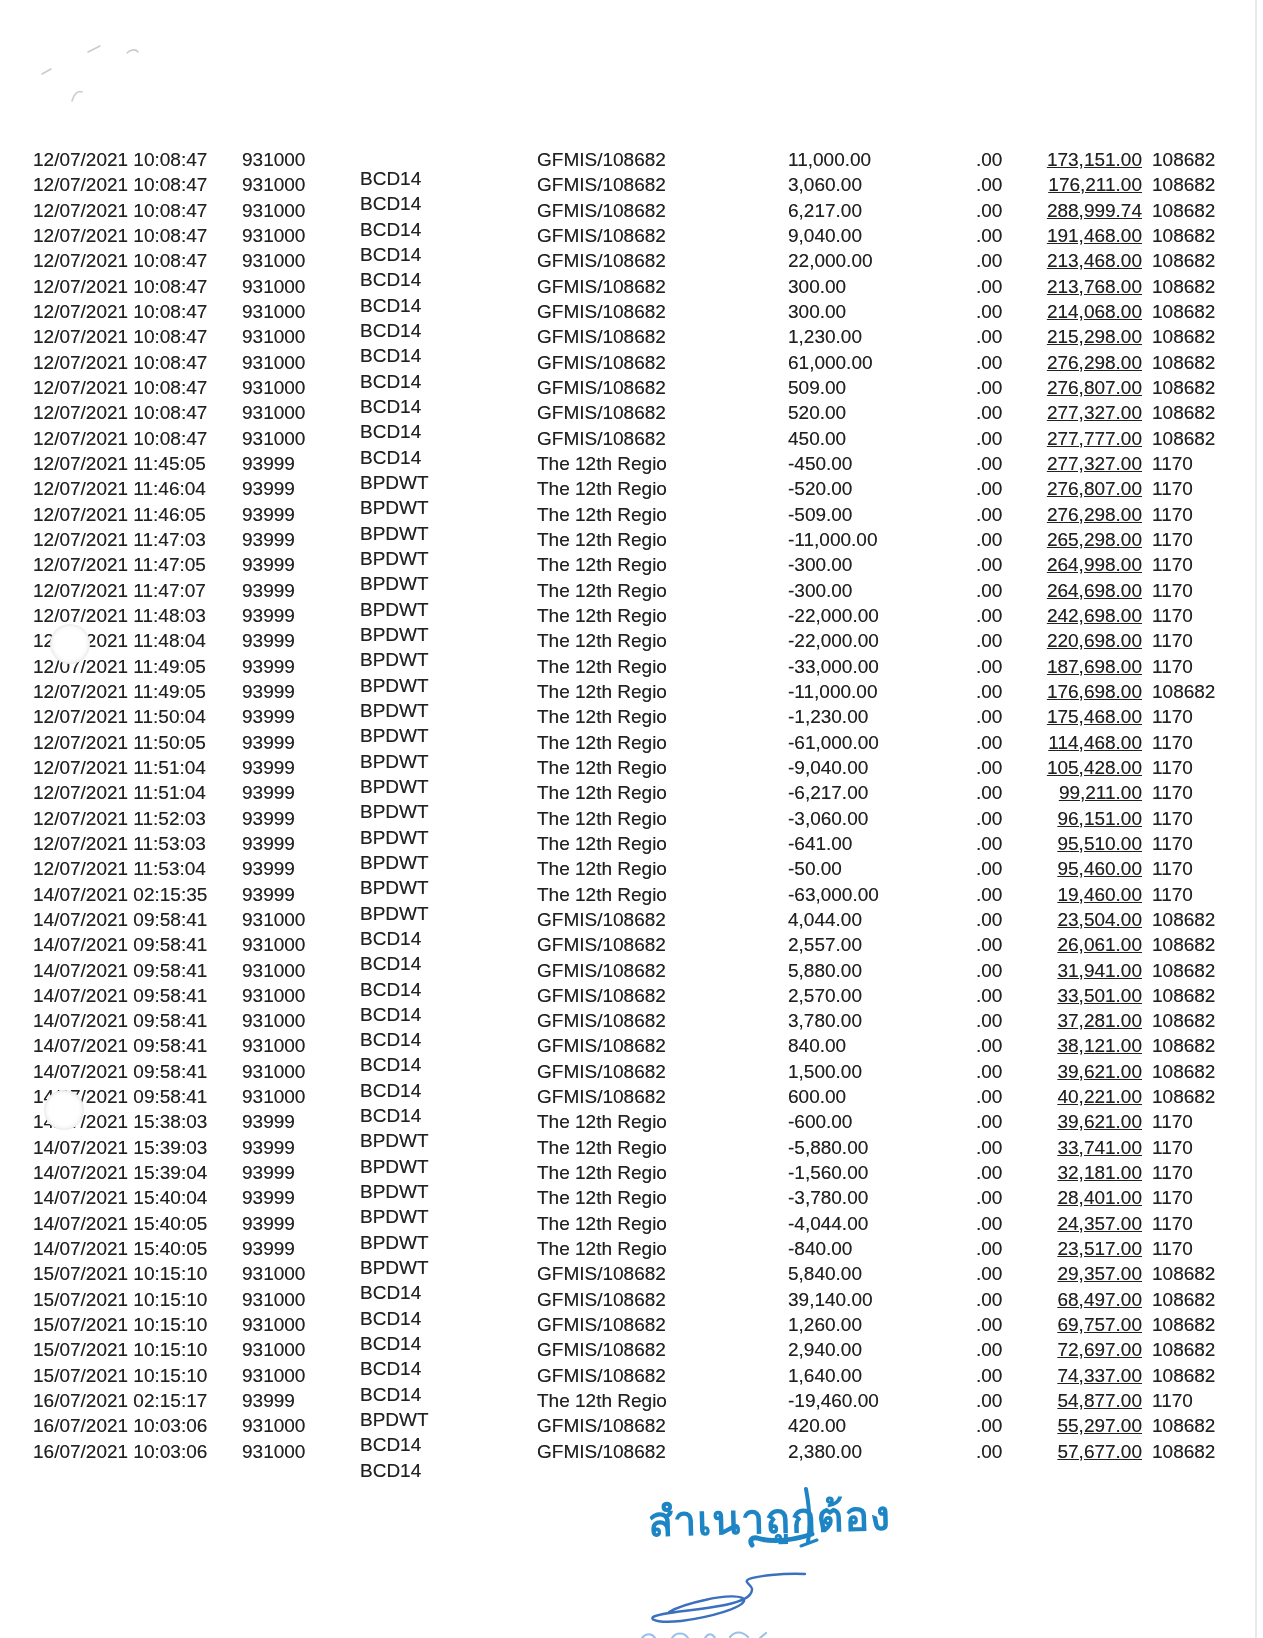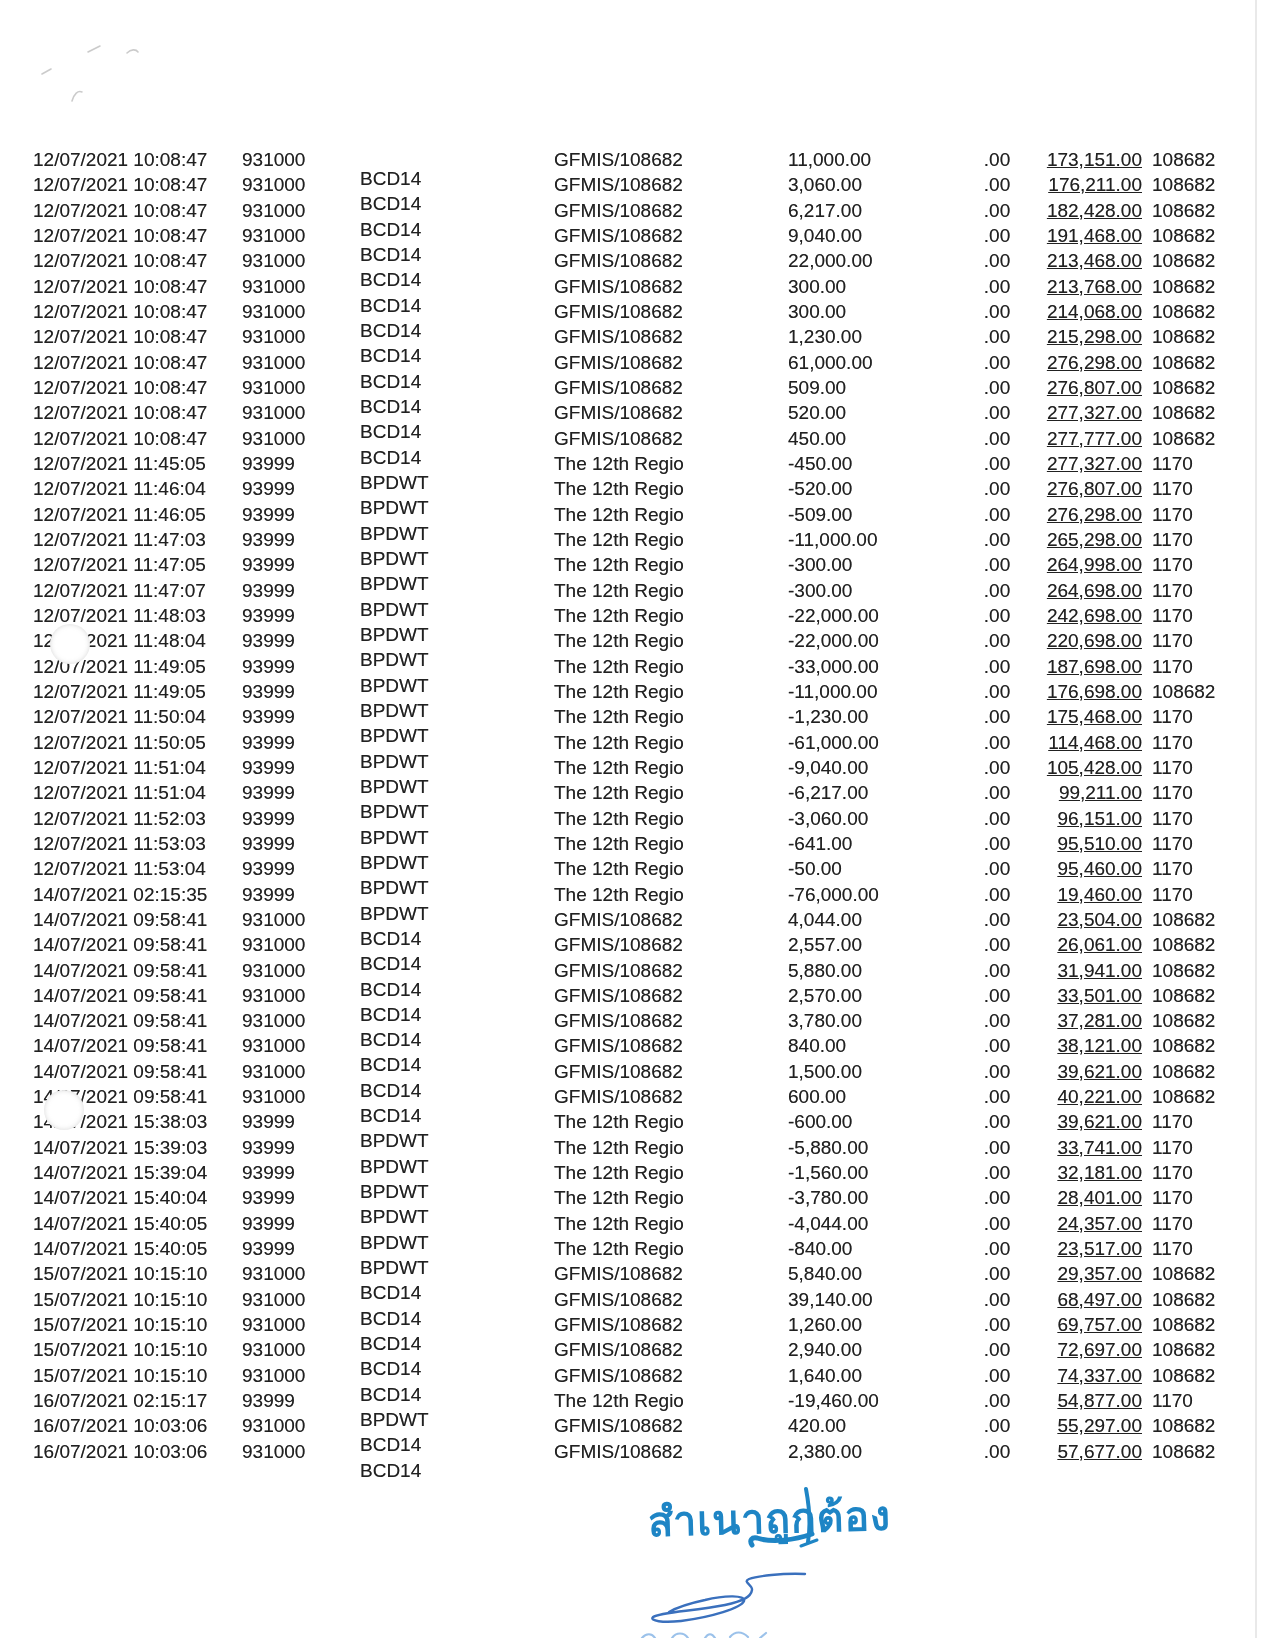--- a/index.html
+++ b/index.html
@@ -16,23 +16,23 @@
   #rows { position:absolute; left:0; top:147px; width:1263px; }
   .row  { position:relative; height:25.33px; }
   .cell {
     position:absolute; top:0; height:25.33px; line-height:25.6px;
     font-size:19px; color:#212121; white-space:nowrap;
     text-shadow:0 0 0.5px rgba(0,0,0,0.45);
   }
   .c0 { left:33px;  }
   .c1 { left:242px; }
   .c2 { left:360px;margin-top:19px; }
-  .c3 { left:554px;text-align:center; }
+  .c3 { left:537px;text-align:center; }
   .c4 { left:788px;  width:182px; text-align:left; }
-  .c5 { left:976px;  width:42px;  text-align:center; }
+  .c5 { left:976px;  width:42px;  text-align:left; }
   .c6 { left:1024px; width:118px; text-align:right;text-decoration:underline; }
   .c7 { left:1152px; }
 
   
   .hole {
     position:absolute; width:40px; height:40px; border-radius:50%;
     background:#ffffff;
     box-shadow: inset 0 0 5px rgba(150,150,150,0.38);
   }
   #hole-1 { left:50px; top:624px;  }
@@ -79,21 +79,21 @@
       <span class="cell c6">176,211.00</span>
       <span class="cell c7">108682</span>
     </div>
       <div class="row">
       <span class="cell c0">12/07/2021 10:08:47</span>
       <span class="cell c1">931000</span>
       <span class="cell c2">BCD14</span>
       <span class="cell c3">GFMIS/108682</span>
       <span class="cell c4">6,217.00</span>
       <span class="cell c5">.00</span>
-      <span class="cell c6">182,428.00</span>
+      <span class="cell c6">288,999.74</span>
       <span class="cell c7">108682</span>
     </div>
       <div class="row">
       <span class="cell c0">12/07/2021 10:08:47</span>
       <span class="cell c1">931000</span>
       <span class="cell c2">BCD14</span>
       <span class="cell c3">GFMIS/108682</span>
       <span class="cell c4">9,040.00</span>
       <span class="cell c5">.00</span>
       <span class="cell c6">191,468.00</span>
@@ -347,21 +347,21 @@
       <span class="cell c4">-50.00</span>
       <span class="cell c5">.00</span>
       <span class="cell c6">95,460.00</span>
       <span class="cell c7">1170</span>
     </div>
       <div class="row">
       <span class="cell c0">14/07/2021 02:15:35</span>
       <span class="cell c1">93999</span>
       <span class="cell c2">BPDWT</span>
       <span class="cell c3">The 12th Regio</span>
-      <span class="cell c4">-76,000.00</span>
+      <span class="cell c4">-63,000.00</span>
       <span class="cell c5">.00</span>
       <span class="cell c6">19,460.00</span>
       <span class="cell c7">1170</span>
     </div>
       <div class="row">
       <span class="cell c0">14/07/2021 09:58:41</span>
       <span class="cell c1">931000</span>
       <span class="cell c2">BCD14</span>
       <span class="cell c3">GFMIS/108682</span>
       <span class="cell c4">4,044.00</span>

